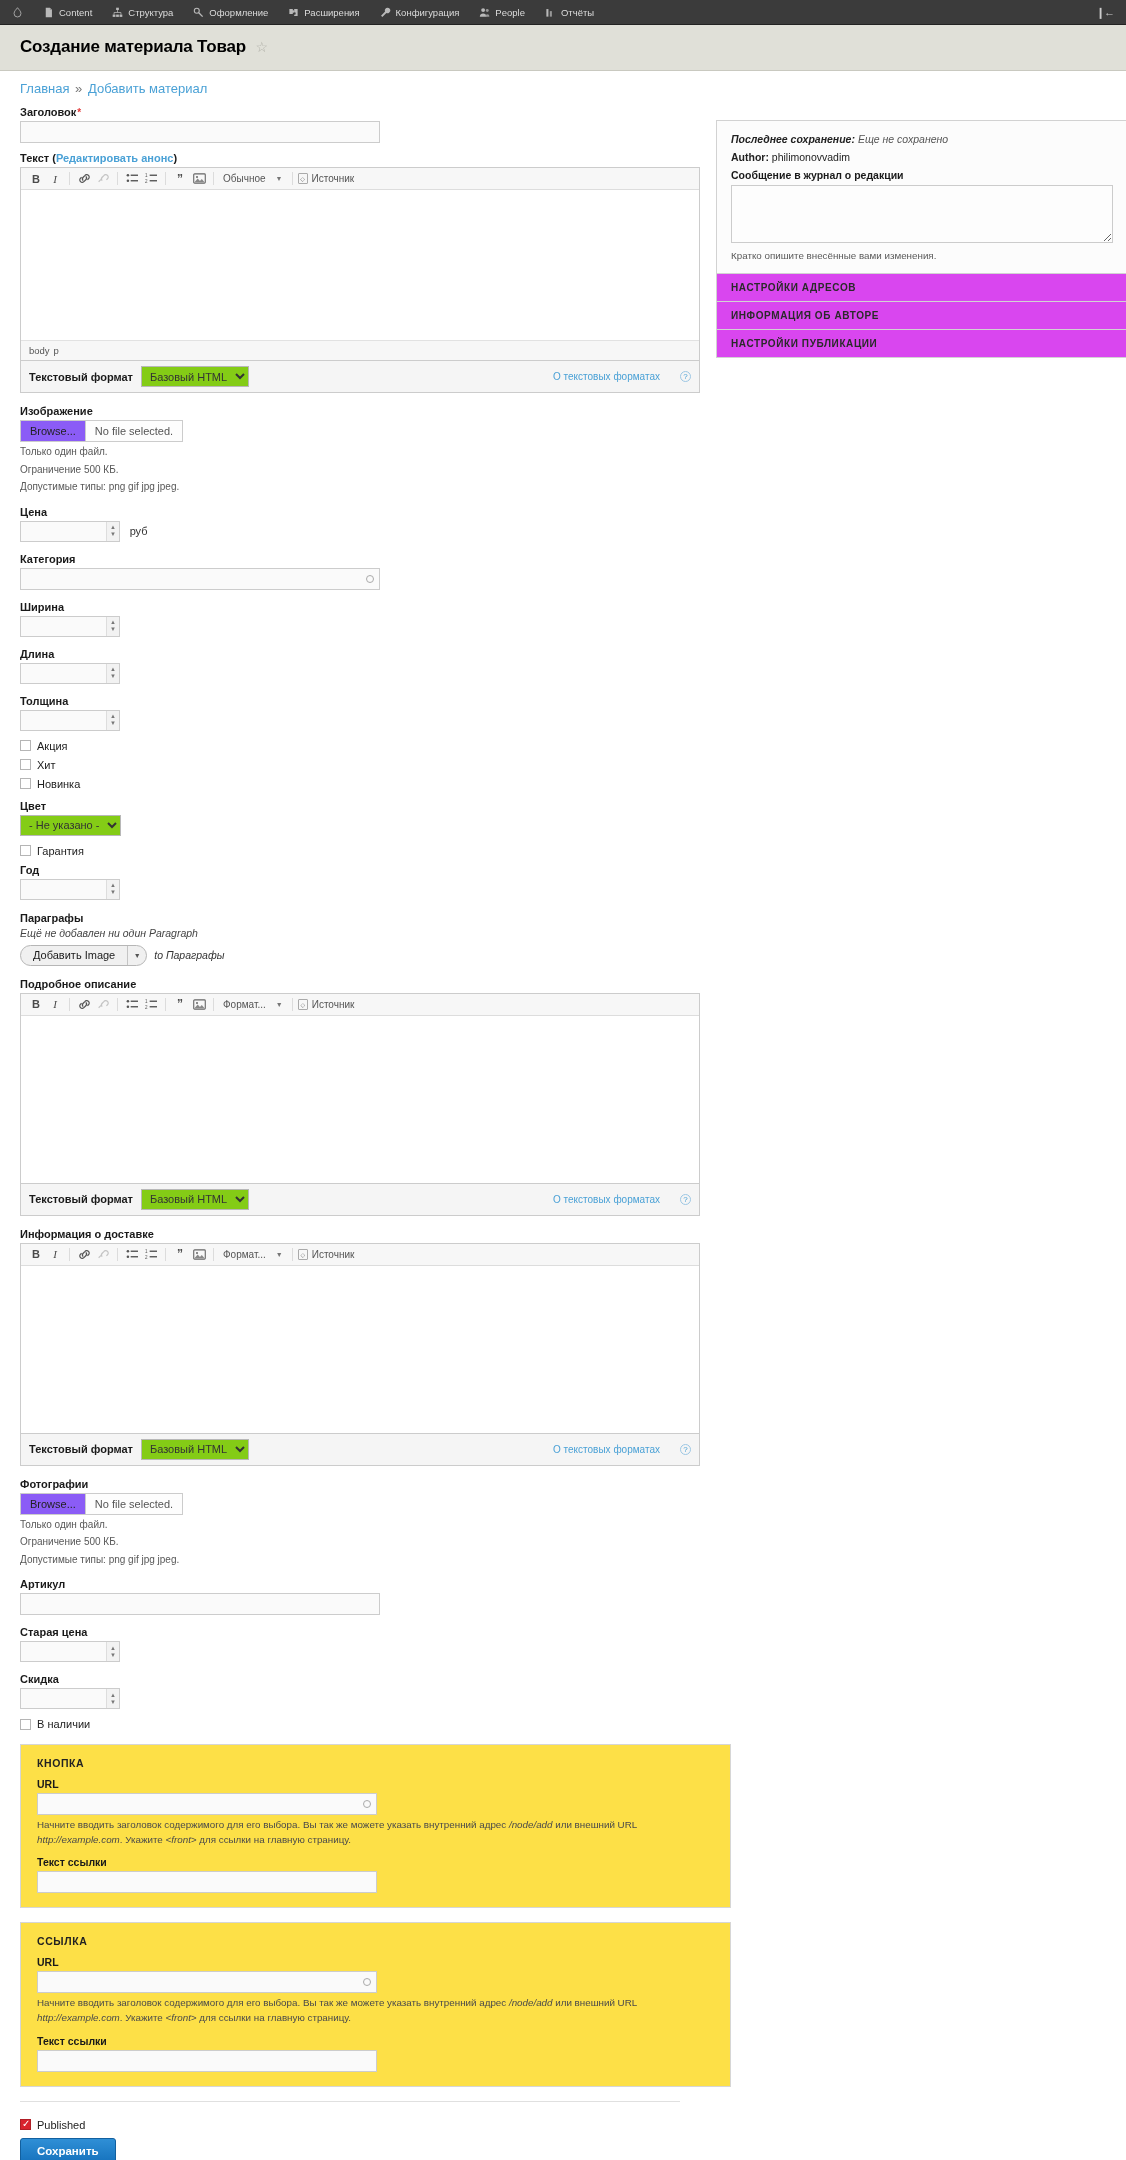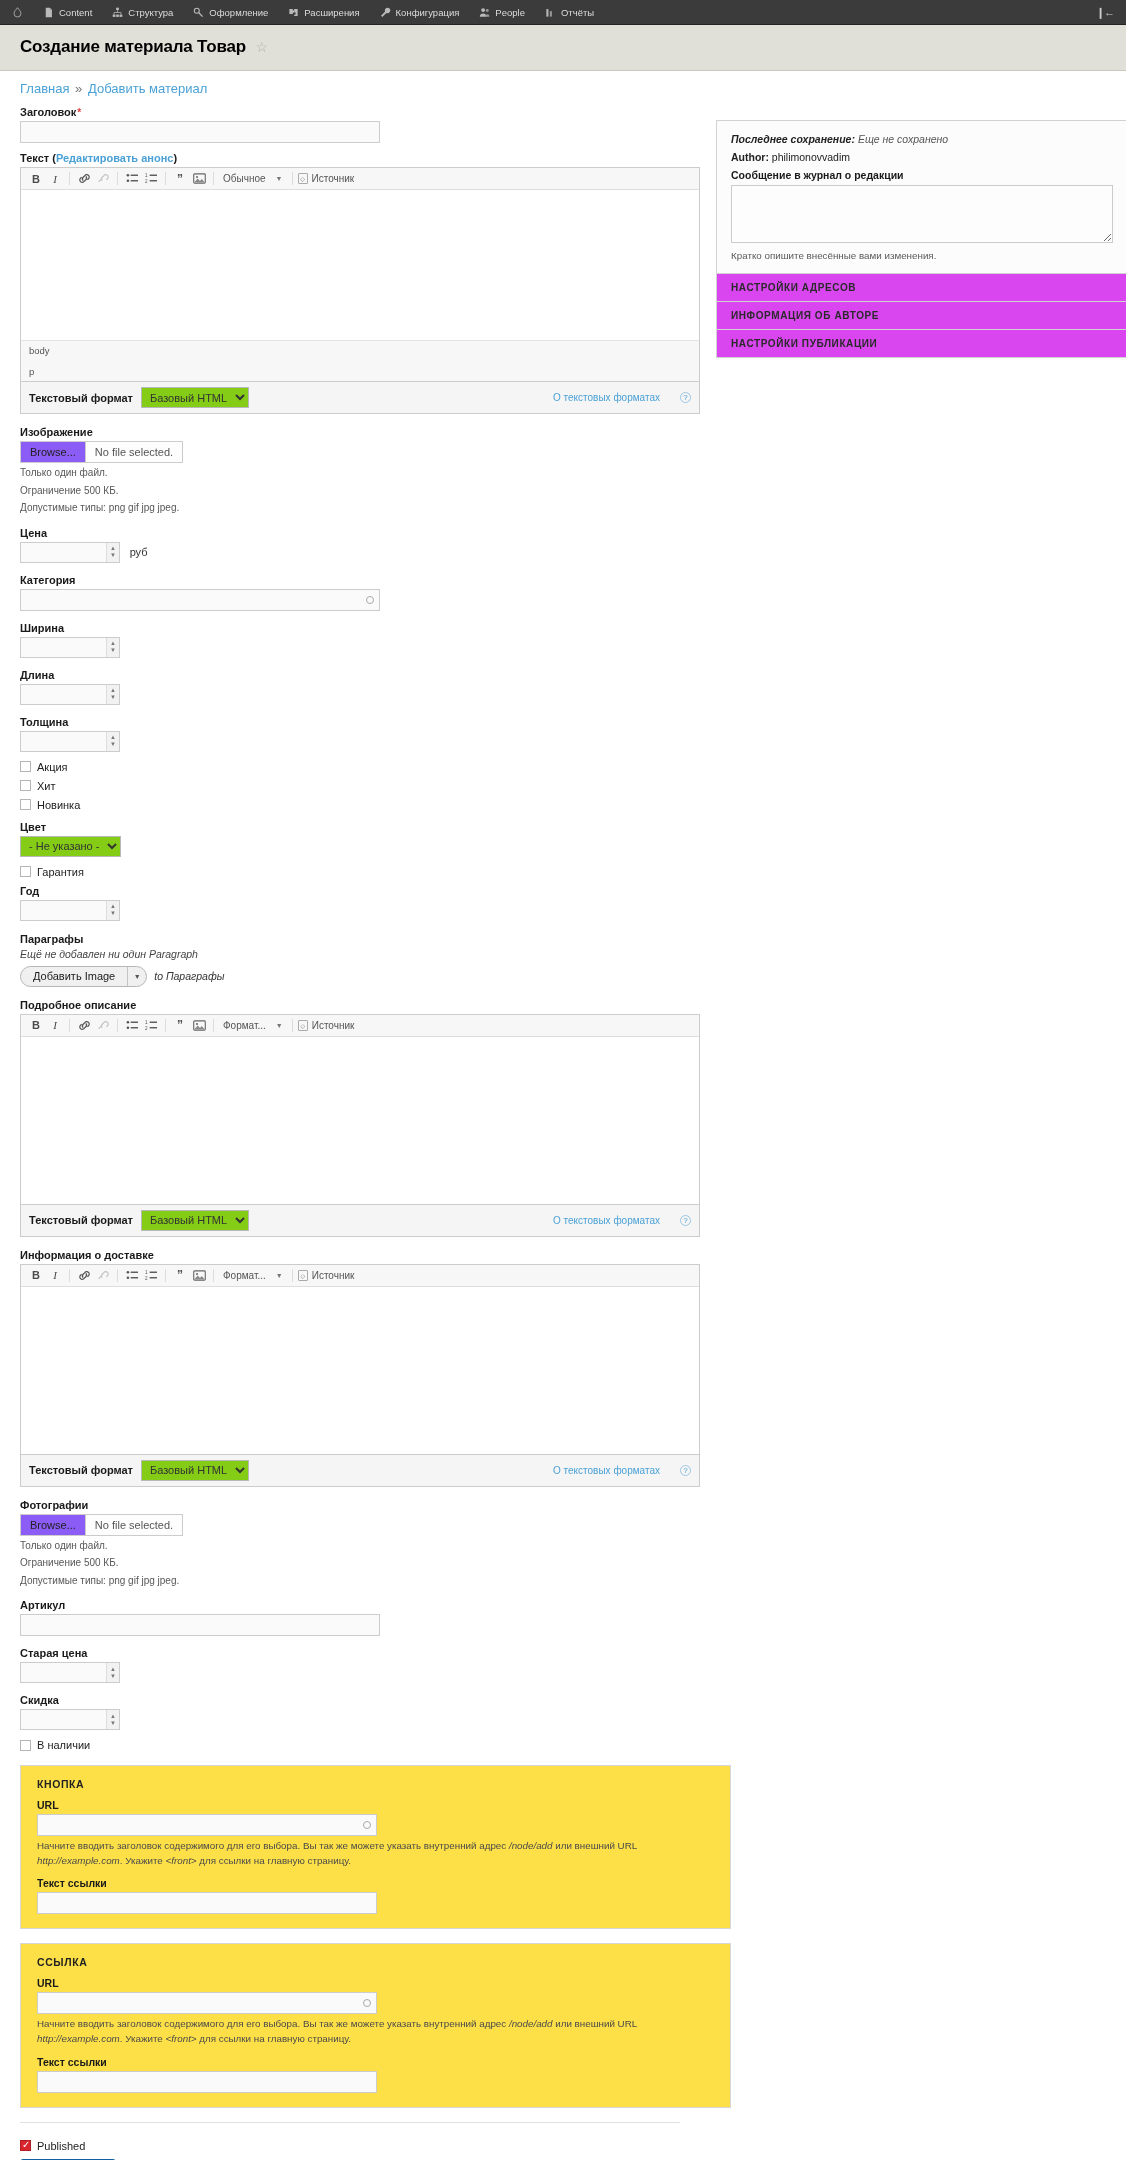--- a/index.html
+++ b/index.html
@@ -139,21 +139,21 @@
   }
   .ck-combo .caret { font-size: 7px; color: #777; }
   .ck-source { display: flex; align-items: center; gap: 4px; font-size: 10px; color: #555; }
   .ck-source .glyph {
     border: 1px solid #aaa; border-radius: 1px; width: 10px; height: 11px;
     font-size: 6px; display: flex; align-items: center; justify-content: center; color: #666;
   }
   .ck-body { background: #fff; }
   .ck-footer {
     background: #f7f7f7; border-top: 1px solid #e2e2e2;
-    font-size: 9.5px; color: #555; padding: 4px 8px; display: flex; gap: 10px; flex-direction: column;
+    font-size: 9.5px; color: #555; padding: 4px 8px; display: flex; gap: 4px;
   }
 
   .format-bar {
     display: flex; align-items: center; border: 1px solid #ccc; border-top: none;
     background: #f5f5f5; padding: 5px 8px; gap: 8px;
   }
   .format-bar .fl { font-weight: bold; font-size: 11px; }
   .format-bar .sp { flex: 1; }
   .format-help { display: flex; align-items: center; gap: 20px; }
   .format-help a { color: #4aa1d6; font-size: 10px; text-decoration: none; }

